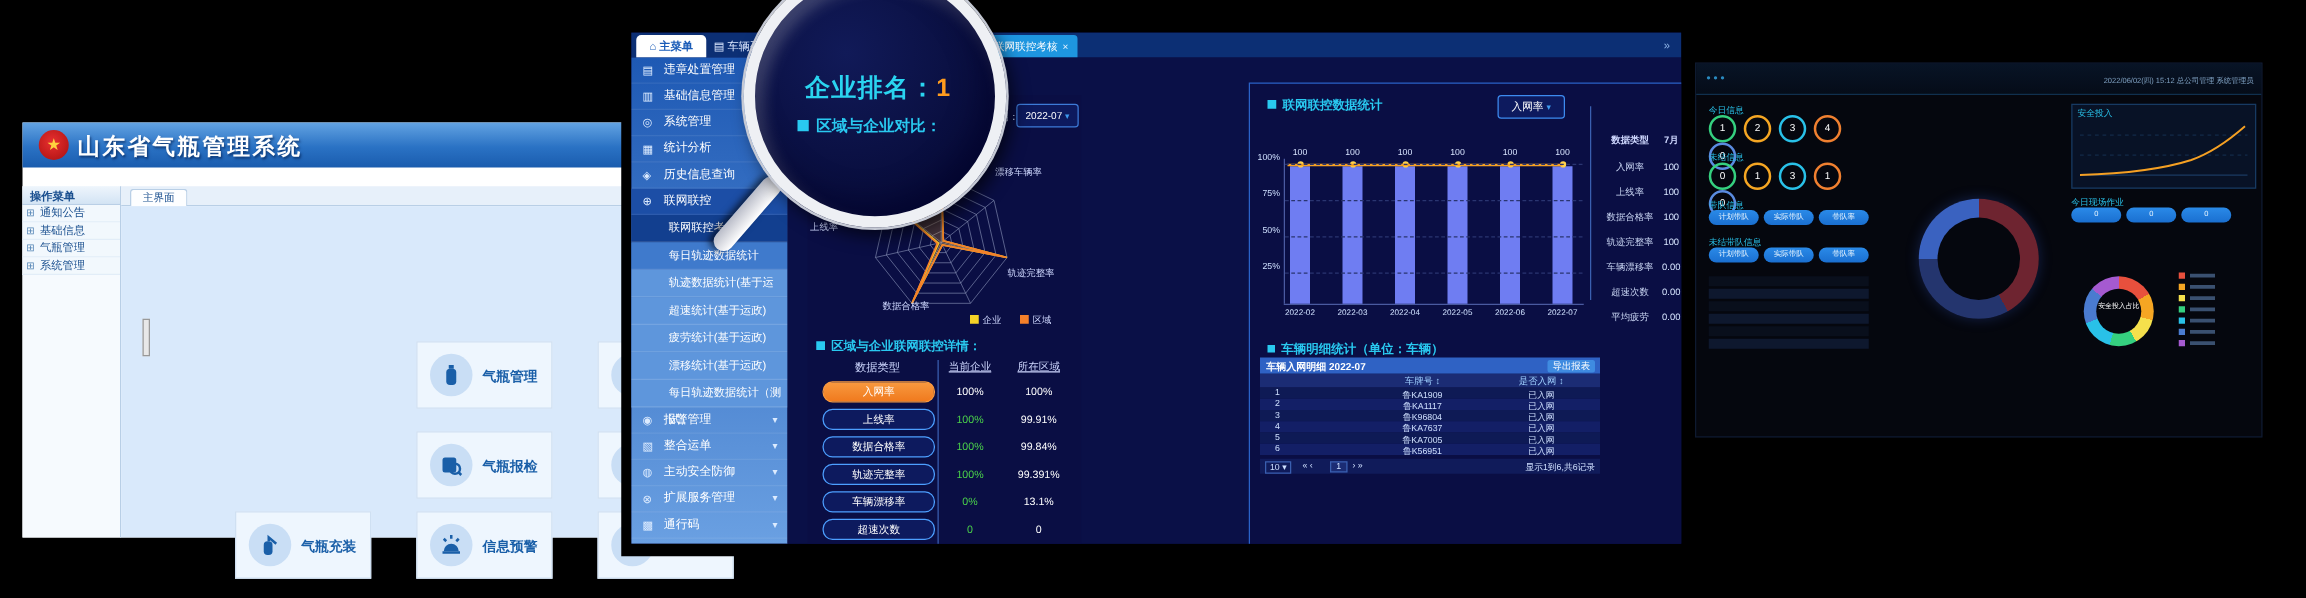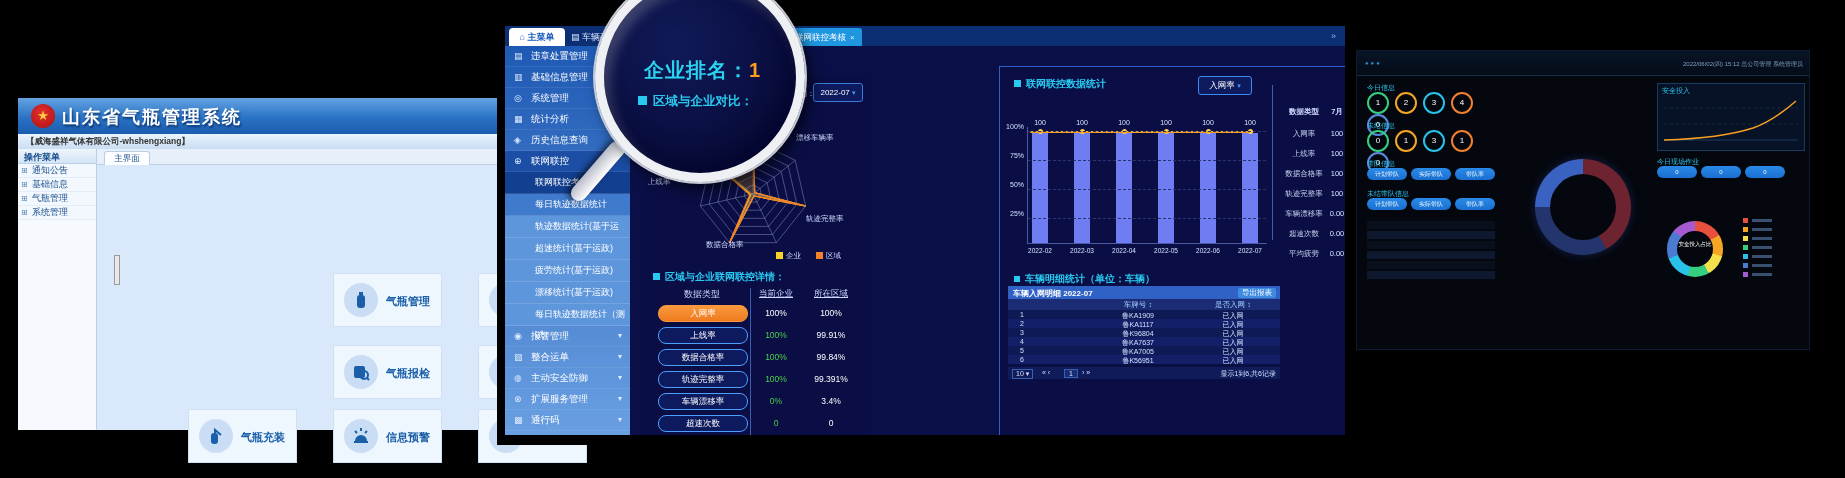--- a/index.html
+++ b/index.html
@@ -111,23 +111,20 @@
 </style>
 <style>#rw-bigdonut:after{inset:15px;}#rw-ratiodonut:after{inset:10px;}</style></head>
 <body>
 
 <div id="canvas">
 
   <div id="lw" class="abs">
     <div id="lw-title" class="abs">
       <div id="lw-emblem" class="abs">★</div>
       <div id="lw-title-text" class="abs">山东省气瓶管理系统</div>
-    </div>
-    <div id="lw-sub" class="abs">
-      <span>【威海盛祥气体有限公司-whshengxiang】</span>
     </div>
     <div id="lw-side" class="abs">
       <div id="lw-menu-header" class="abs">操作菜单</div>
       <div id="lw-menu" class="abs" style="left:0;top:15px;right:0;">
           <div class="lw-mi" style=""><span class="pl">⊞</span>通知公告</div>
           <div class="lw-mi" style=""><span class="pl">⊞</span>基础信息</div>
           <div class="lw-mi" style=""><span class="pl">⊞</span>气瓶管理</div>
           <div class="lw-mi" style=""><span class="pl">⊞</span>系统管理</div>
         </div>
     </div>
@@ -282,21 +279,21 @@
               <div class="dt-val" style="left: 108px; width: 44px; top: 254px; color: rgb(74, 209, 74);">100%</div>
               <div class="dt-val" style="left: 154px; width: 62px; top: 254px; color: rgb(255, 255, 255);">99.91%</div>
               <div class="dt-btn" style="top: 273px;">数据合格率</div>
               <div class="dt-val" style="left: 108px; width: 44px; top: 276px; color: rgb(74, 209, 74);">100%</div>
               <div class="dt-val" style="left: 154px; width: 62px; top: 276px; color: rgb(255, 255, 255);">99.84%</div>
               <div class="dt-btn" style="top: 295px;">轨迹完整率</div>
               <div class="dt-val" style="left: 108px; width: 44px; top: 298px; color: rgb(74, 209, 74);">100%</div>
               <div class="dt-val" style="left: 154px; width: 62px; top: 298px; color: rgb(255, 255, 255);">99.391%</div>
               <div class="dt-btn" style="top: 317px;">车辆漂移率</div>
               <div class="dt-val" style="left: 108px; width: 44px; top: 320px; color: rgb(74, 209, 74);">0%</div>
-              <div class="dt-val" style="left: 154px; width: 62px; top: 320px; color: rgb(255, 255, 255);">3.4%</div>
+              <div class="dt-val" style="left: 154px; width: 62px; top: 320px; color: rgb(255, 255, 255);">13.1%</div>
               <div class="dt-btn" style="top: 339px;">超速次数</div>
               <div class="dt-val" style="left: 108px; width: 44px; top: 342px; color: rgb(74, 209, 74);">0</div>
               <div class="dt-val" style="left: 154px; width: 62px; top: 342px; color: rgb(255, 255, 255);">0</div>
             </div>
         </div>
 
         <div id="stp" class="abs">
           <div class="cyan-h" style="left:14px;top:10px;"><span class="sq"></span><span>联网联控数据统计</span></div>
           <div id="st-drop" class="abs"><span>入网率</span> <span style="color:#3d9bf0;font-size:7px;">▾</span></div>
           <div id="yaxis" class="abs"></div>

